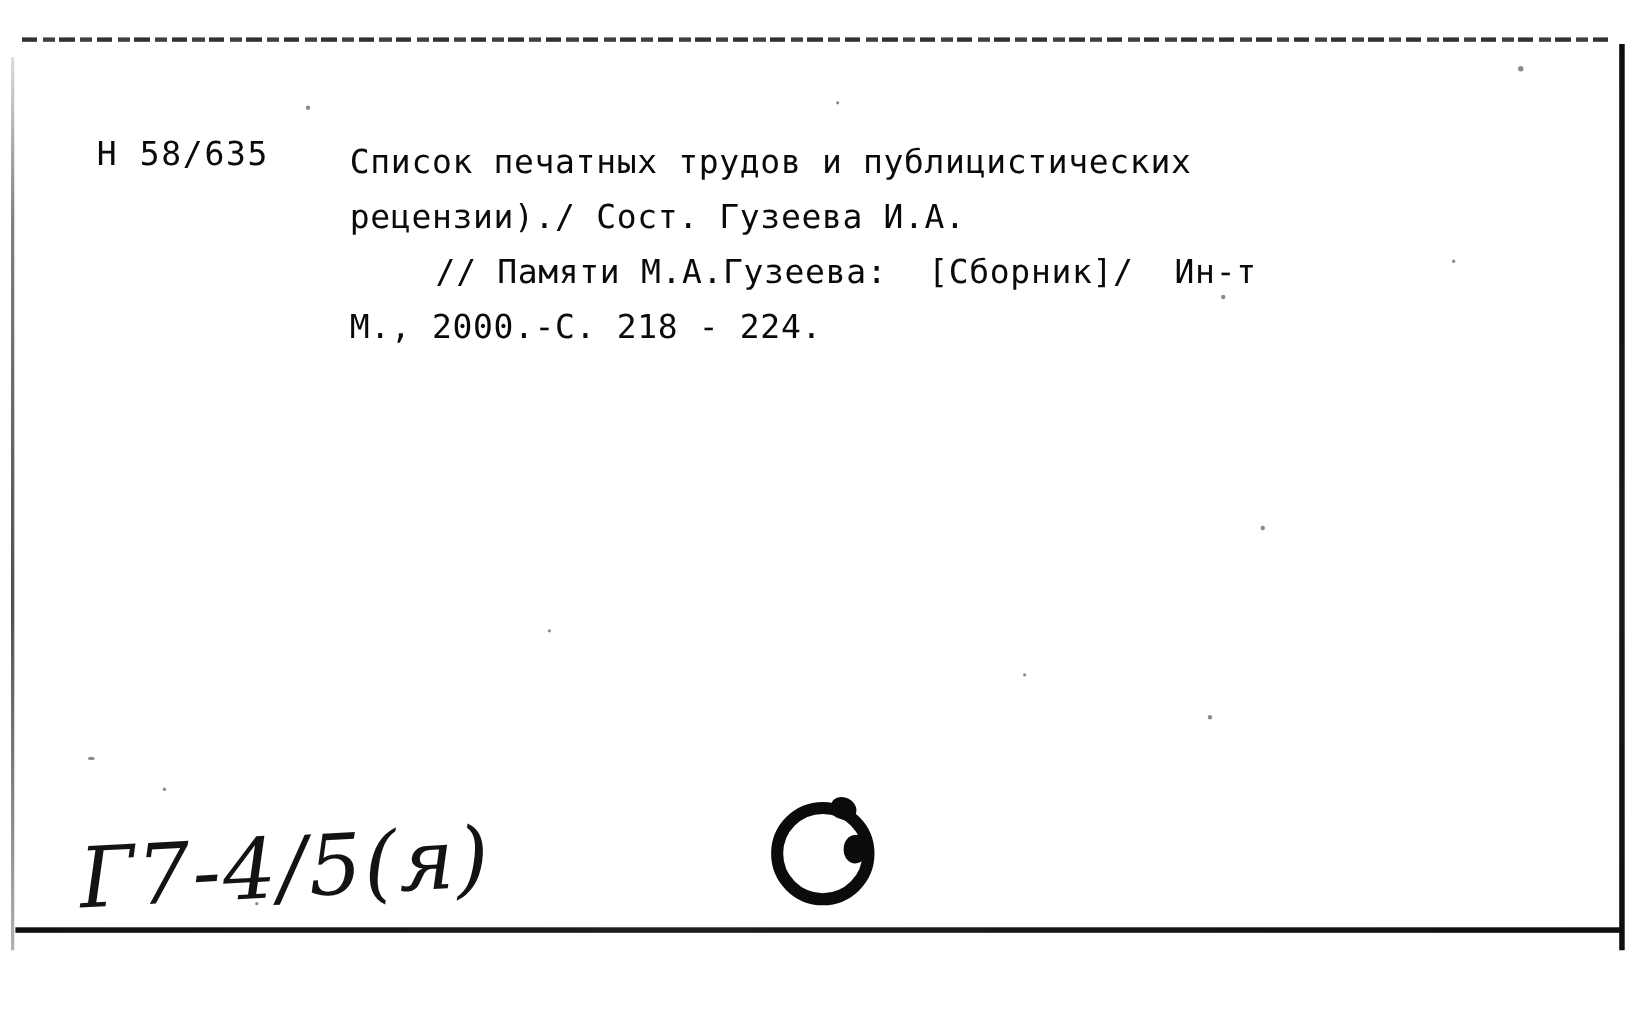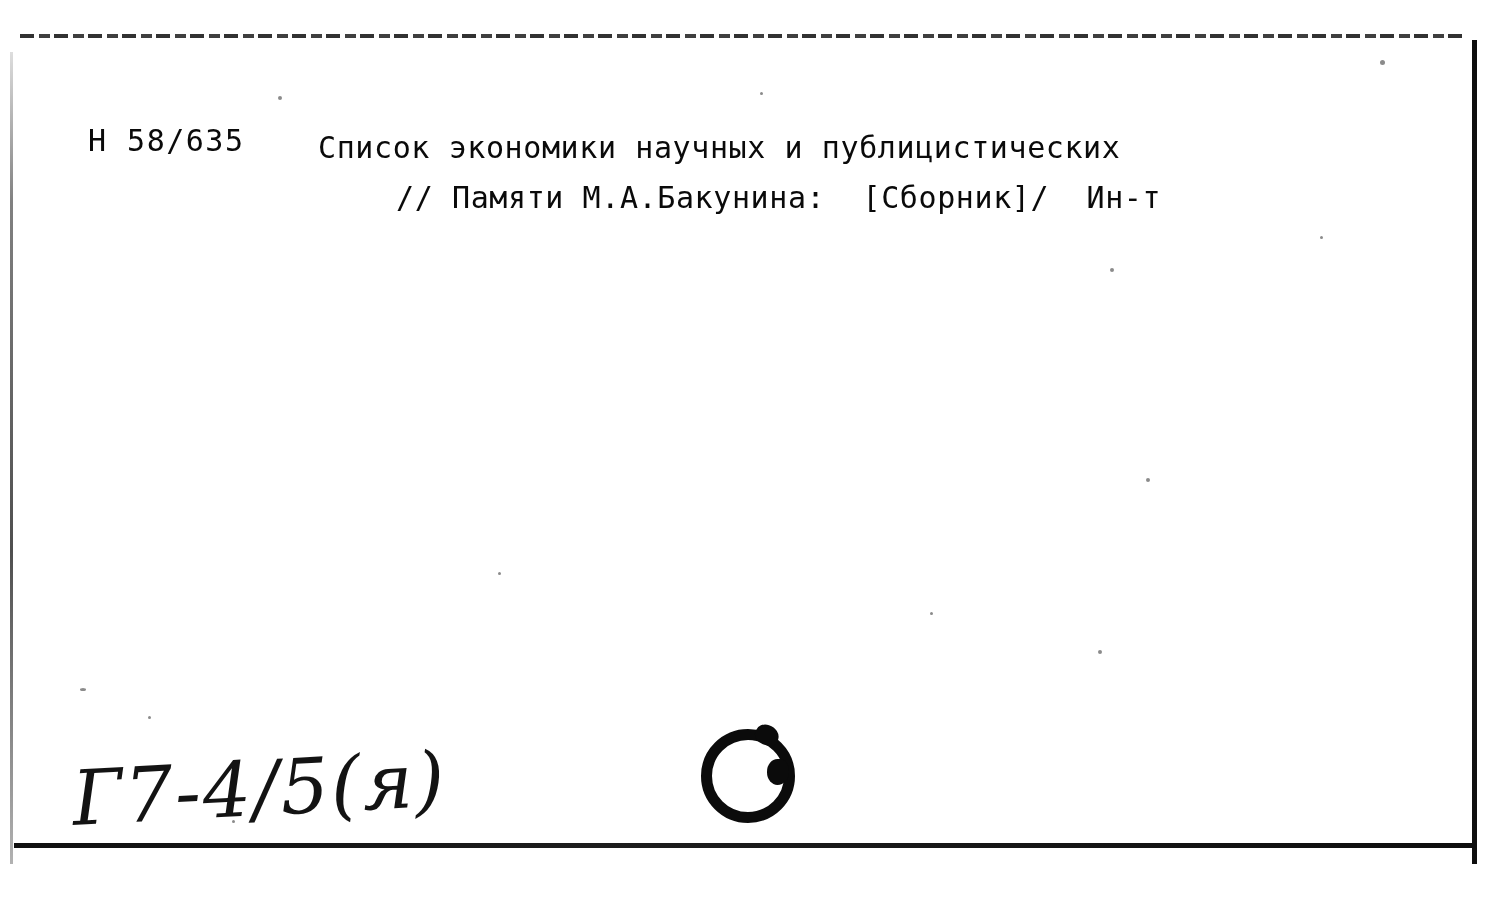--- a/index.html
+++ b/index.html
@@ -176,22 +176,24 @@
   <div class="speck" style="left:80px;top:688px;width:6px;height:3px;"></div>
   <div class="speck" style="left:148px;top:716px;width:3px;height:3px;"></div>
   <div class="speck" style="left:498px;top:572px;width:3px;height:3px;"></div>
   <div class="speck" style="left:930px;top:612px;width:3px;height:3px;"></div>
   <div class="speck" style="left:232px;top:820px;width:3px;height:3px;"></div>
   <div class="speck" style="left:1320px;top:236px;width:3px;height:3px;"></div>
 
   <div class="shelfmark">Н 58/635</div>
 
   <div class="record">
-    <div class="rec-line">Список экономики научных и публицистических</div>
-    <div class="rec-line"><span class="indent"></span><span>// Памяти М.А.Бакунина:  [Сборник]/  Ин-т</span></div>
+    <div class="rec-line">Список печатных трудов и публицистических</div>
+    <div class="rec-line">рецензии)./ Сост. Гузеева И.А.</div>
+    <div class="rec-line"><span class="indent"></span><span>// Памяти М.А.Гузеева:  [Сборник]/  Ин-т</span></div>
+    <div class="rec-line">М., 2000.-С. 218 - 224.</div>
   </div>
 
   <div class="stamp">
     <div class="ring"></div>
     <div class="blob1"></div>
     <div class="blob2"></div>
   </div>
 
   <div class="handwriting">Г7-4/5(я)</div>
 

